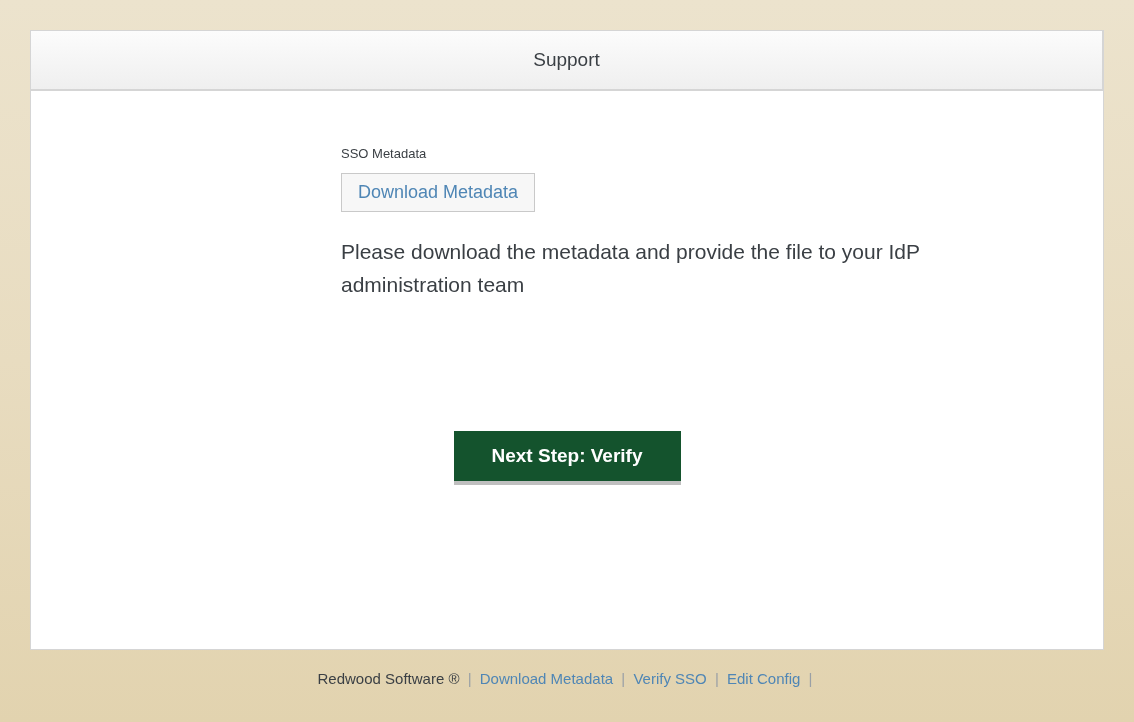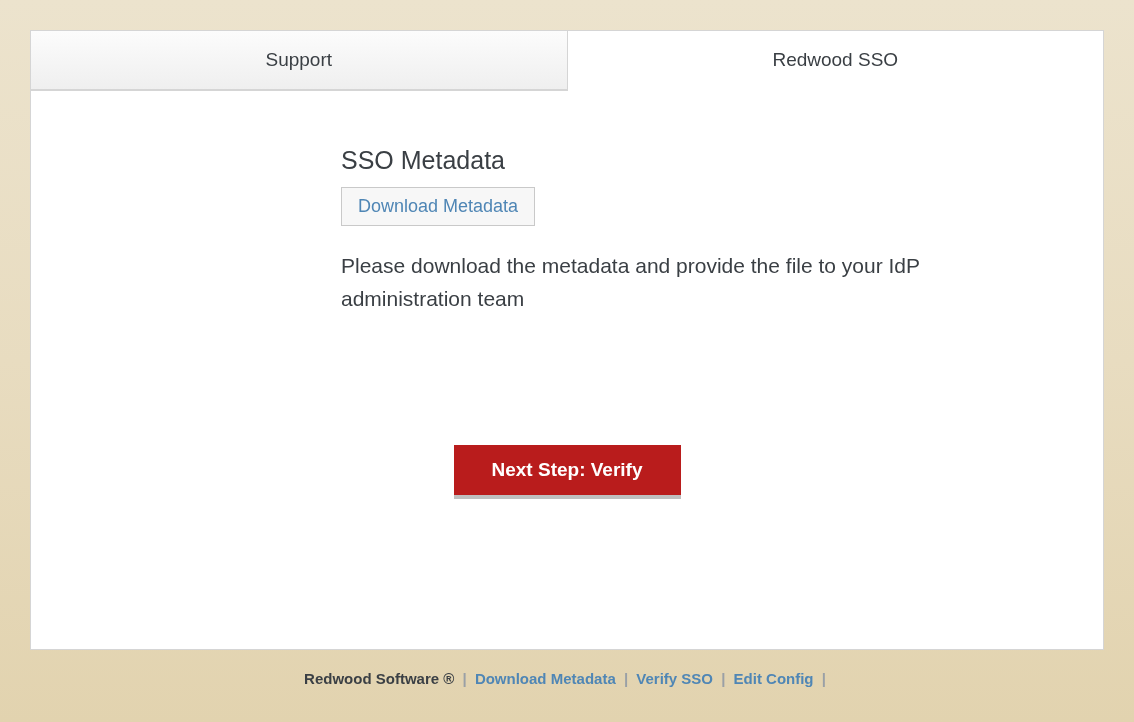--- a/index.html
+++ b/index.html
@@ -52,21 +52,21 @@
       font-size: 26px;
       font-weight: 600;
       color: #2b2f33;
       margin-bottom: 55px;
     }
     .section {
       margin-left: 270px;
       max-width: 620px;
     }
     .section-label {
-      font-size: 25px;
+      font-size: 13px;
       color: #3a3f44;
       margin-bottom: 12px;
     }
     .download-btn {
       display: inline-block;
       background: #f7f7f7;
       border: 1px solid #c9c9c9;
       color: #4f86b5;
       font-size: 18px;
       padding: 8px 16px;
@@ -77,53 +77,51 @@
       font-size: 21px;
       color: #3a3f44;
       line-height: 1.55;
     }
     .next-btn-wrap {
       text-align: center;
       margin-top: 130px;
     }
     .next-btn {
       display: inline-block;
-      background: #b91c1c;
+      background: #14532d;
       color: #ffffff;
       font-size: 19px;
       font-weight: 600;
       padding: 14px 38px;
       border: none;
       cursor: pointer;
       box-shadow: 0 4px 0 rgba(0,0,0,0.25);
     }
     .footer {
       text-align: center;
       font-size: 15px;
       color: #3a3f44;
       padding: 20px 0;
-      font-weight: bold;
     }
     .footer a {
       color: #4f86b5;
       text-decoration: none;
       cursor: pointer;
     }
     .footer .sep {
       color: #9aa0a6;
       margin: 0 4px;
     }
   </style>
 </head>
 <body>
 
 <div class="panel">
   <div class="tabs">
     <div class="tab tab-inactive">Support</div>
-    <div class="tab tab-active">Redwood SSO</div>
   </div>
 
   <div class="content">
 
     <div class="section">
       <div class="section-label">SSO Metadata</div>
       <button class="download-btn">Download Metadata</button>
       <div class="description">Please download the metadata and provide the file to your IdP administration team</div>
     </div>
 

